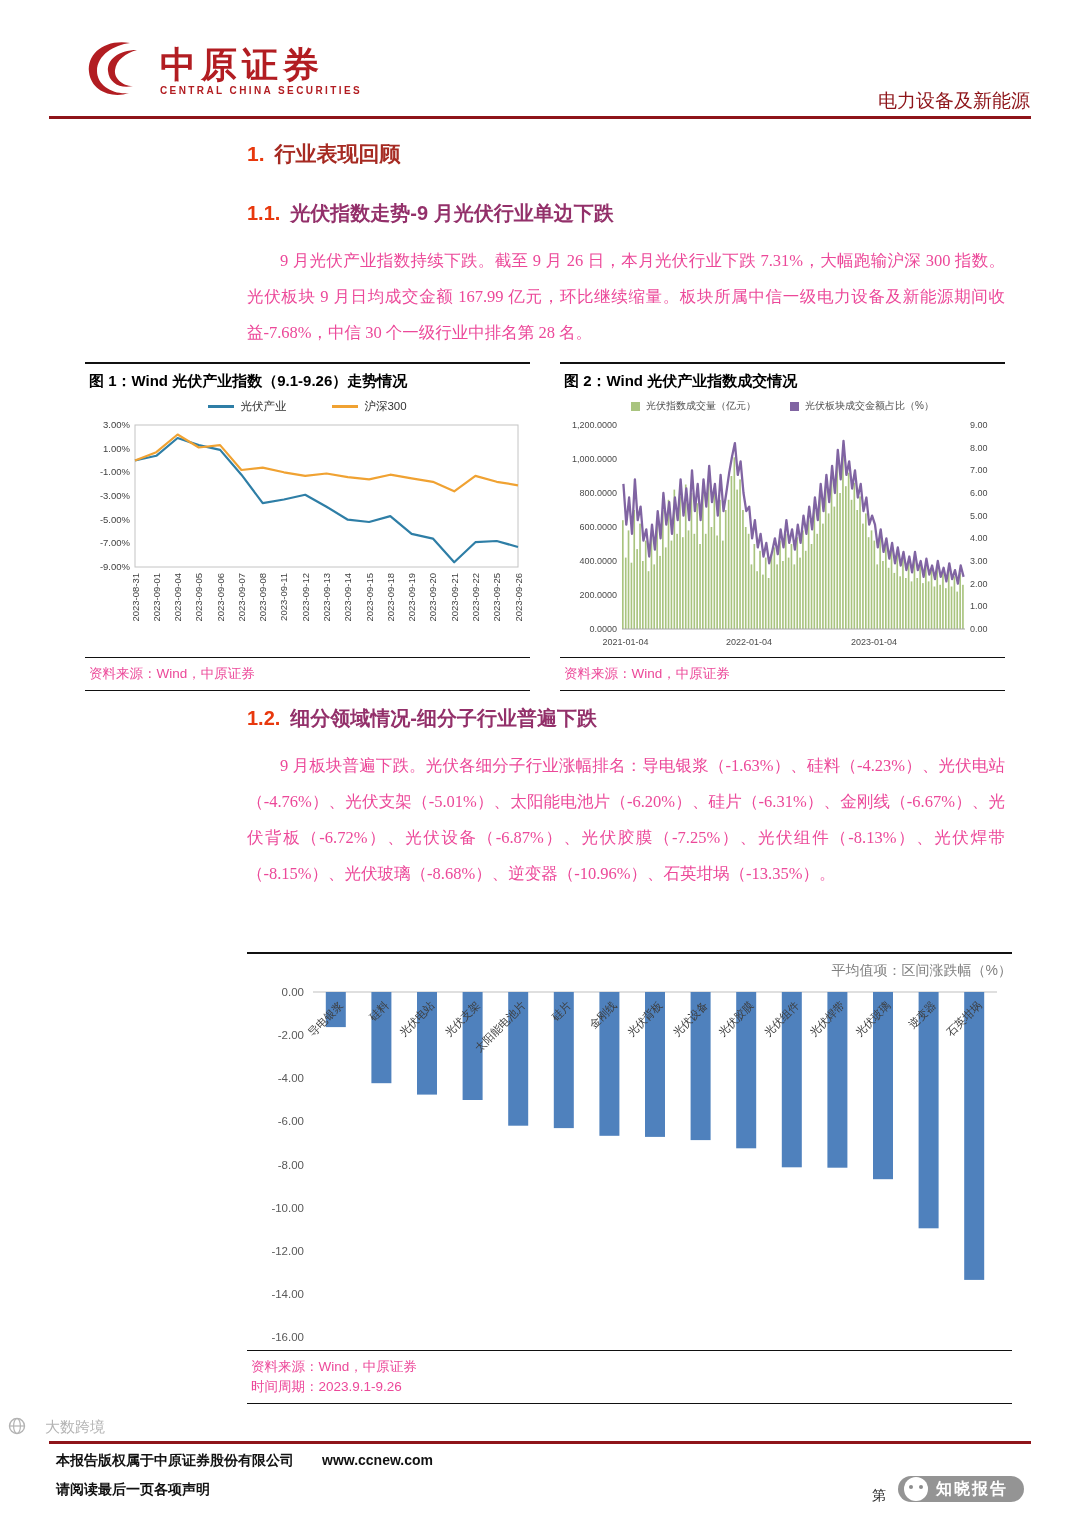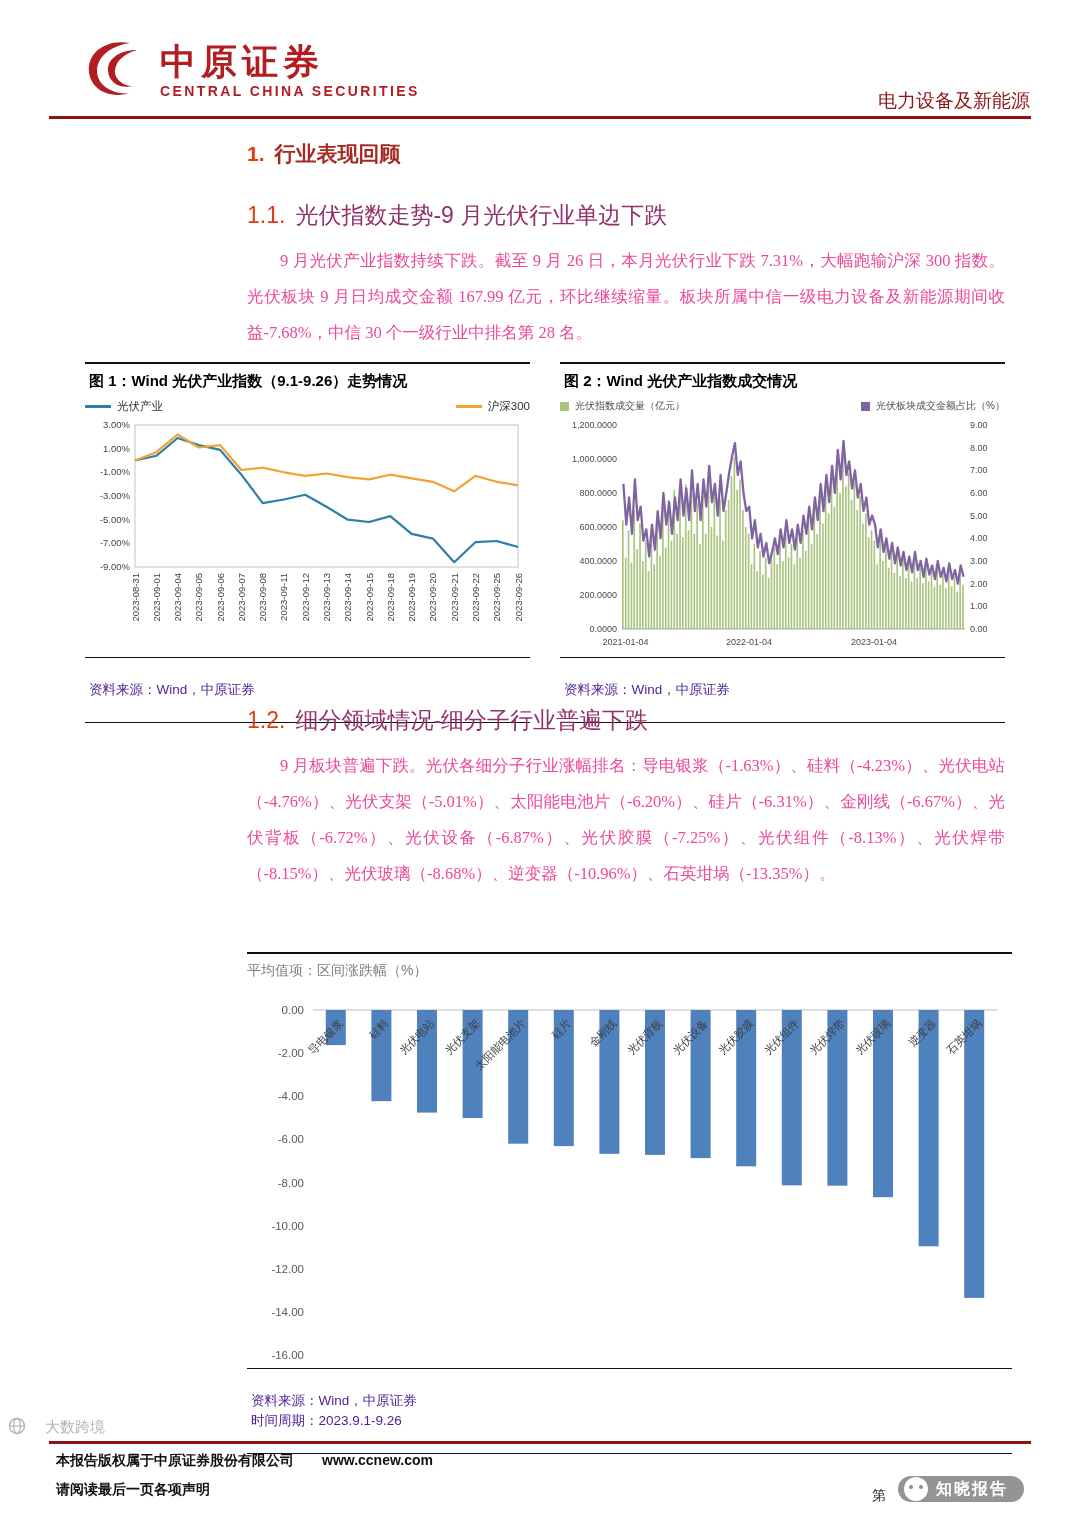--- a/index.html
+++ b/index.html
@@ -2,45 +2,45 @@
 <html><head>
 <meta charset="utf-8">
 <style>
   *{box-sizing:border-box;margin:0;padding:0}
   html,body{width:1080px;height:1527px}
   body{position:relative;background:#fff;font-family:"Liberation Sans","DejaVu Sans",sans-serif;color:#1a1a1a;overflow:hidden}
 
   
   .logo-row{position:absolute;left:84px;top:38px;display:flex;gap:12px;align-items:center}
   .brand-cn{font-family:"Liberation Serif","DejaVu Serif",serif;font-weight:bold;font-size:36px;color:#B21D22;letter-spacing:5px;line-height:1.1}
-  .brand-en{font-size:14px;color:#B21D22;letter-spacing:2.4px;font-weight:bold;margin-top:0}
+  .brand-en{font-size:10px;color:#B21D22;letter-spacing:2.4px;font-weight:bold;margin-top:0}
   .header-right{position:absolute;right:50px;top:88px;font-size:19px;font-weight:normal;color:#8E1419}
   .header-rule{position:absolute;left:49px;width:982px;top:116px;height:3px;background:#8E1419}
 
   
   .sec1{position:absolute;left:247px;top:140px;font-size:21px;font-weight:bold}
-  .sec2{position:absolute;font-size:23px;font-weight:normal}
+  .sec2{position:absolute;font-size:20px;font-weight:bold}
   .sec-num{color:#E8380D;margin-right:10px}
   .sec1 .sec-title{color:#A62A22}
   .sec2 .sec-title{color:#93306A}
   .para{position:absolute;left:247px;width:758px;font-family:"Liberation Serif","DejaVu Serif",serif;
         font-size:16.5px;line-height:36px;text-align:justify;text-indent:2em;color:#ec4899}
 
   
   .figbox{position:absolute;border-top:2px solid #111}
   .fig-caption{font-size:15px;font-weight:bold;padding:8px 4px 4px 4px;color:#000}
-  .fig-source{border-top:1px solid #111;border-bottom:1px solid #111;padding:22px 4px;font-size:13.5px;color:#4c1d95}
+  .fig-source{border-top:1px solid #111;border-bottom:1px solid #111;padding:6px 4px;font-size:13.5px;color:#ec4899}
   .fig-source div{line-height:20px}
-  .legend-row{display:flex;justify-content:space-between;align-items:center;gap:46px;height:22px}
+  .legend-row{display:flex;justify-content:center;align-items:center;gap:46px;height:22px}
   .leg-item{display:flex;align-items:center;gap:6px;font-size:11.5px;color:#333}
   .line-swatch{display:inline-block;width:26px;height:3px;background:#888}
   .sq-swatch{display:inline-block;width:9px;height:9px;background:#888}
   .leg-item-sm{font-size:10px;color:#4d4d4d}
   .chart-host{line-height:0}
-  .chart3-title{text-align:left;font-size:14px;color:#808080;margin:8px 0 20px 0}
+  .chart3-title{text-align:right;font-size:14px;color:#808080;margin:8px 0 2px 0}
 
   
   .tk{font-family:"Liberation Sans",sans-serif;font-size:9.5px;fill:#3f3f3f}
   .tk2{font-family:"Liberation Sans",sans-serif;font-size:9px;fill:#4a4a4a}
   .tk3{font-family:"Liberation Sans",sans-serif;font-size:11.5px;fill:#595959}
   .cat3{font-family:"Liberation Sans",sans-serif;font-size:11px;fill:#3d3d3d}
 
   
   .footer-rule{position:absolute;left:49px;width:982px;top:1441px;height:3px;background:#8E1419}
   .footer-l1{position:absolute;left:56px;top:1452px;font-size:14px;font-weight:bold;color:#111}

